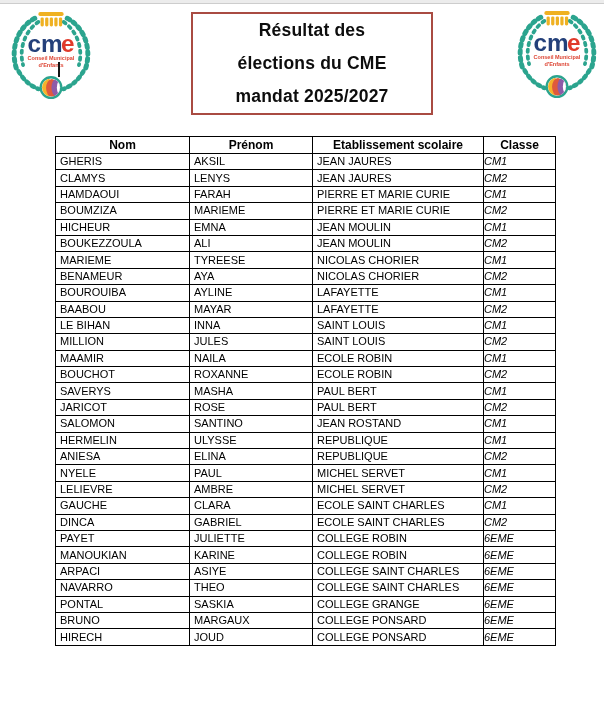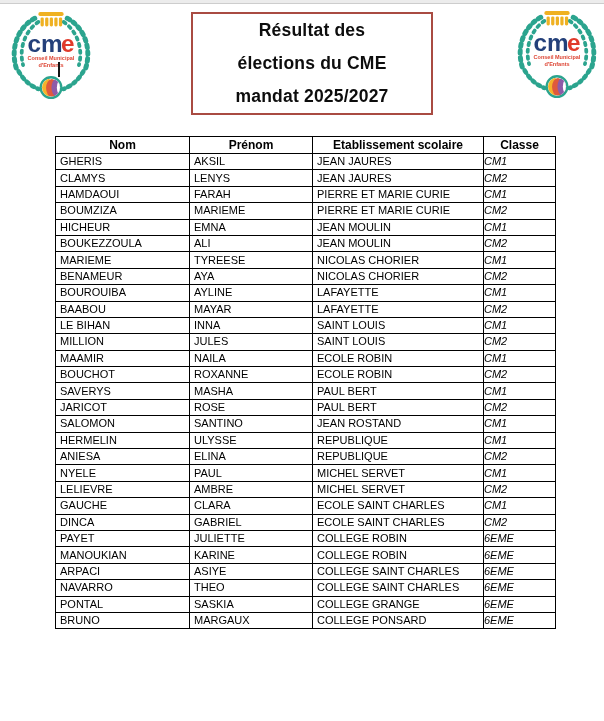--- a/index.html
+++ b/index.html
@@ -330,14 +330,20 @@
         <td>SASKIA</td>
         <td>COLLEGE GRANGE</td>
         <td class="center">6EME</td>
       </tr>
       <tr>
         <td>BRUNO</td>
         <td>MARGAUX</td>
         <td>COLLEGE PONSARD</td>
         <td class="center">6EME</td>
       </tr>
+      <tr>
+        <td>HIRECH</td>
+        <td>JOUD</td>
+        <td>COLLEGE PONSARD</td>
+        <td class="center">6EME</td>
+      </tr>
     </tbody>
 </table>
 
 </body></html>

